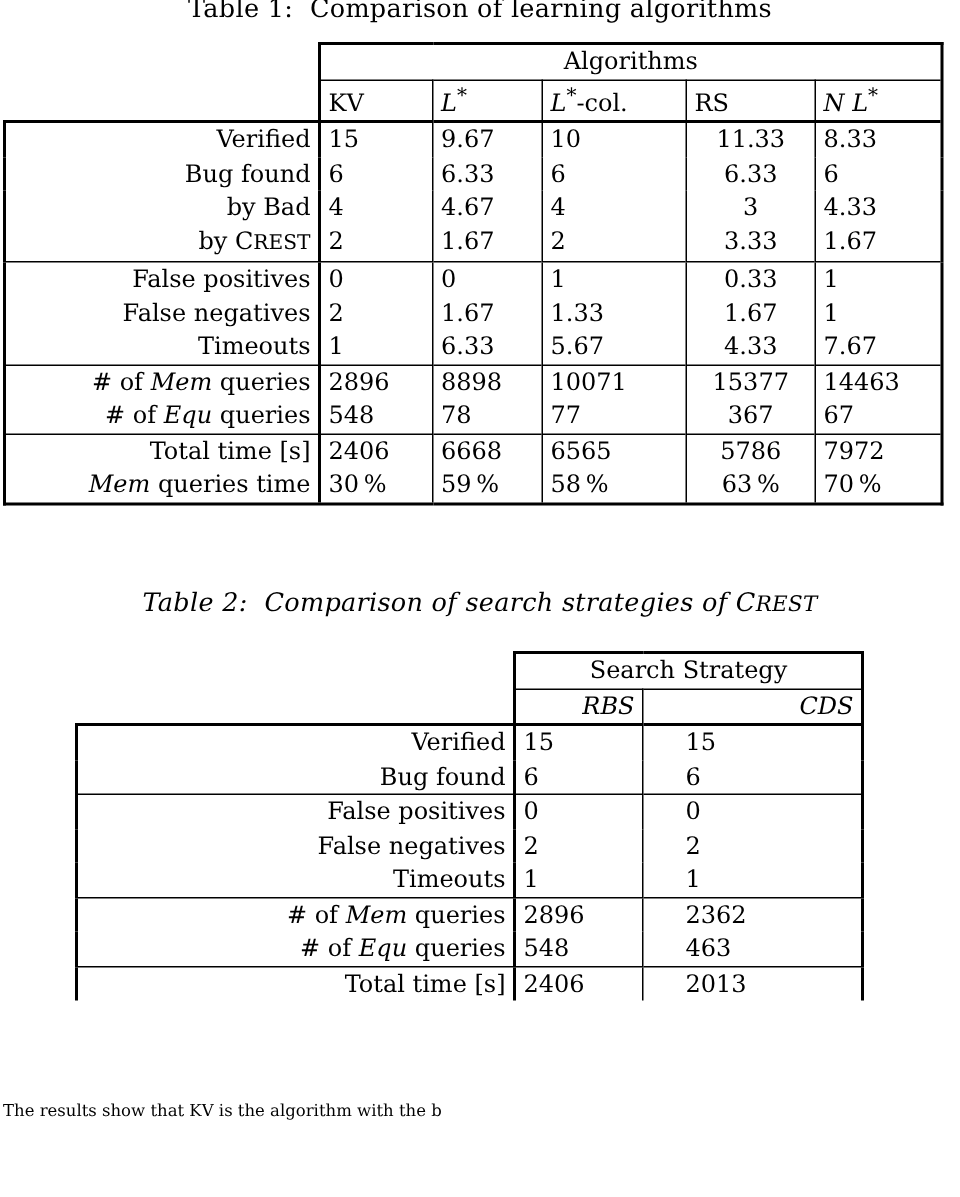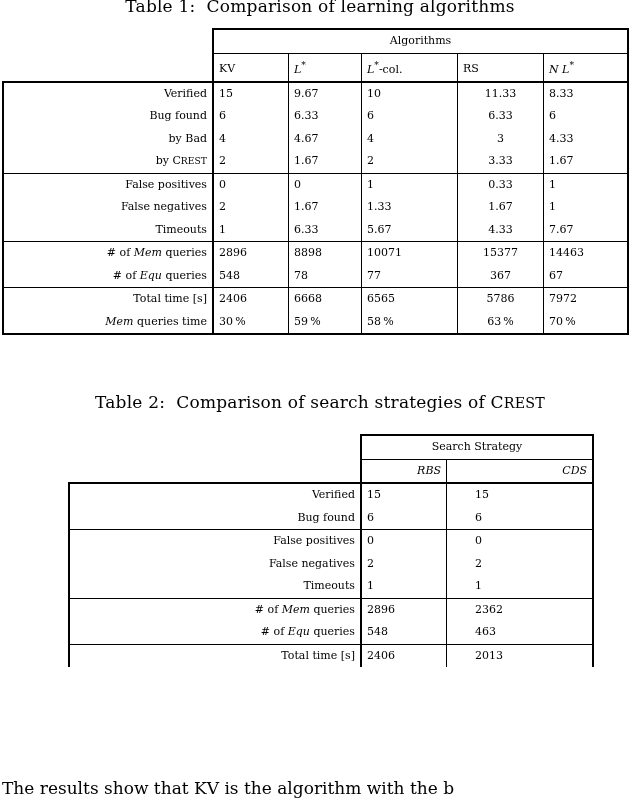--- a/index.html
+++ b/index.html
@@ -26,27 +26,28 @@
   }
   #caption-1 {
     position: absolute;
     left: 0; right: 0;
     top: -4px;
   }
   #caption-2 {
     position: absolute;
     left: 0; right: 0;
     top: 392px;
+    font-style: italic;
   }
   .sc { font-size: 0.84em; }
 
   
   table.ltab {
     border-collapse: collapse;
-    font-size: 11px;
+    font-size: 16px;
     position: absolute;
   }
   table.ltab td {
     padding: 0px 5px 1px 5px;
     vertical-align: baseline;
     white-space: nowrap;
     line-height: 21.5px;
     height: 21.5px;
   }
   .lbl { text-align: right; }
@@ -68,31 +69,31 @@
   #table1 td.c-lbl  { width: 196px; }
   #table1 td.c-kv   { width: 64px; }
   #table1 td.c-l    { width: 62px; }
   #table1 td.c-lcol { width: 85px; }
   #table1 td.c-rs   { width: 75px; text-align: center; }
   #table1 td.c-nl   { width: 73px; }
   #table1 td.hdr    { text-align: left; }
   #table1 .pad-left { padding-left: 7px; }
 
   
-  #table2 { left: 68px; top: 434px; }
+  #table2 { left: 50px; top: 434px; }
   #table2 td.c-lbl { width: 280px; }
   #table2 td.c-rbs { width: 74px; }
   #table2 td.c-cds { width: 112px; padding-left: 28px; }
 
   
   #body-text {
     position: absolute;
     left: 2px;
-    top: 778px;
-    font-size: 17px;
+    top: 734px;
+    font-size: 11px;
     white-space: nowrap;
     overflow: hidden;
     width: 636px;
   }
 </style>
 </head>
 <body>
 
 <div class="page">
 

